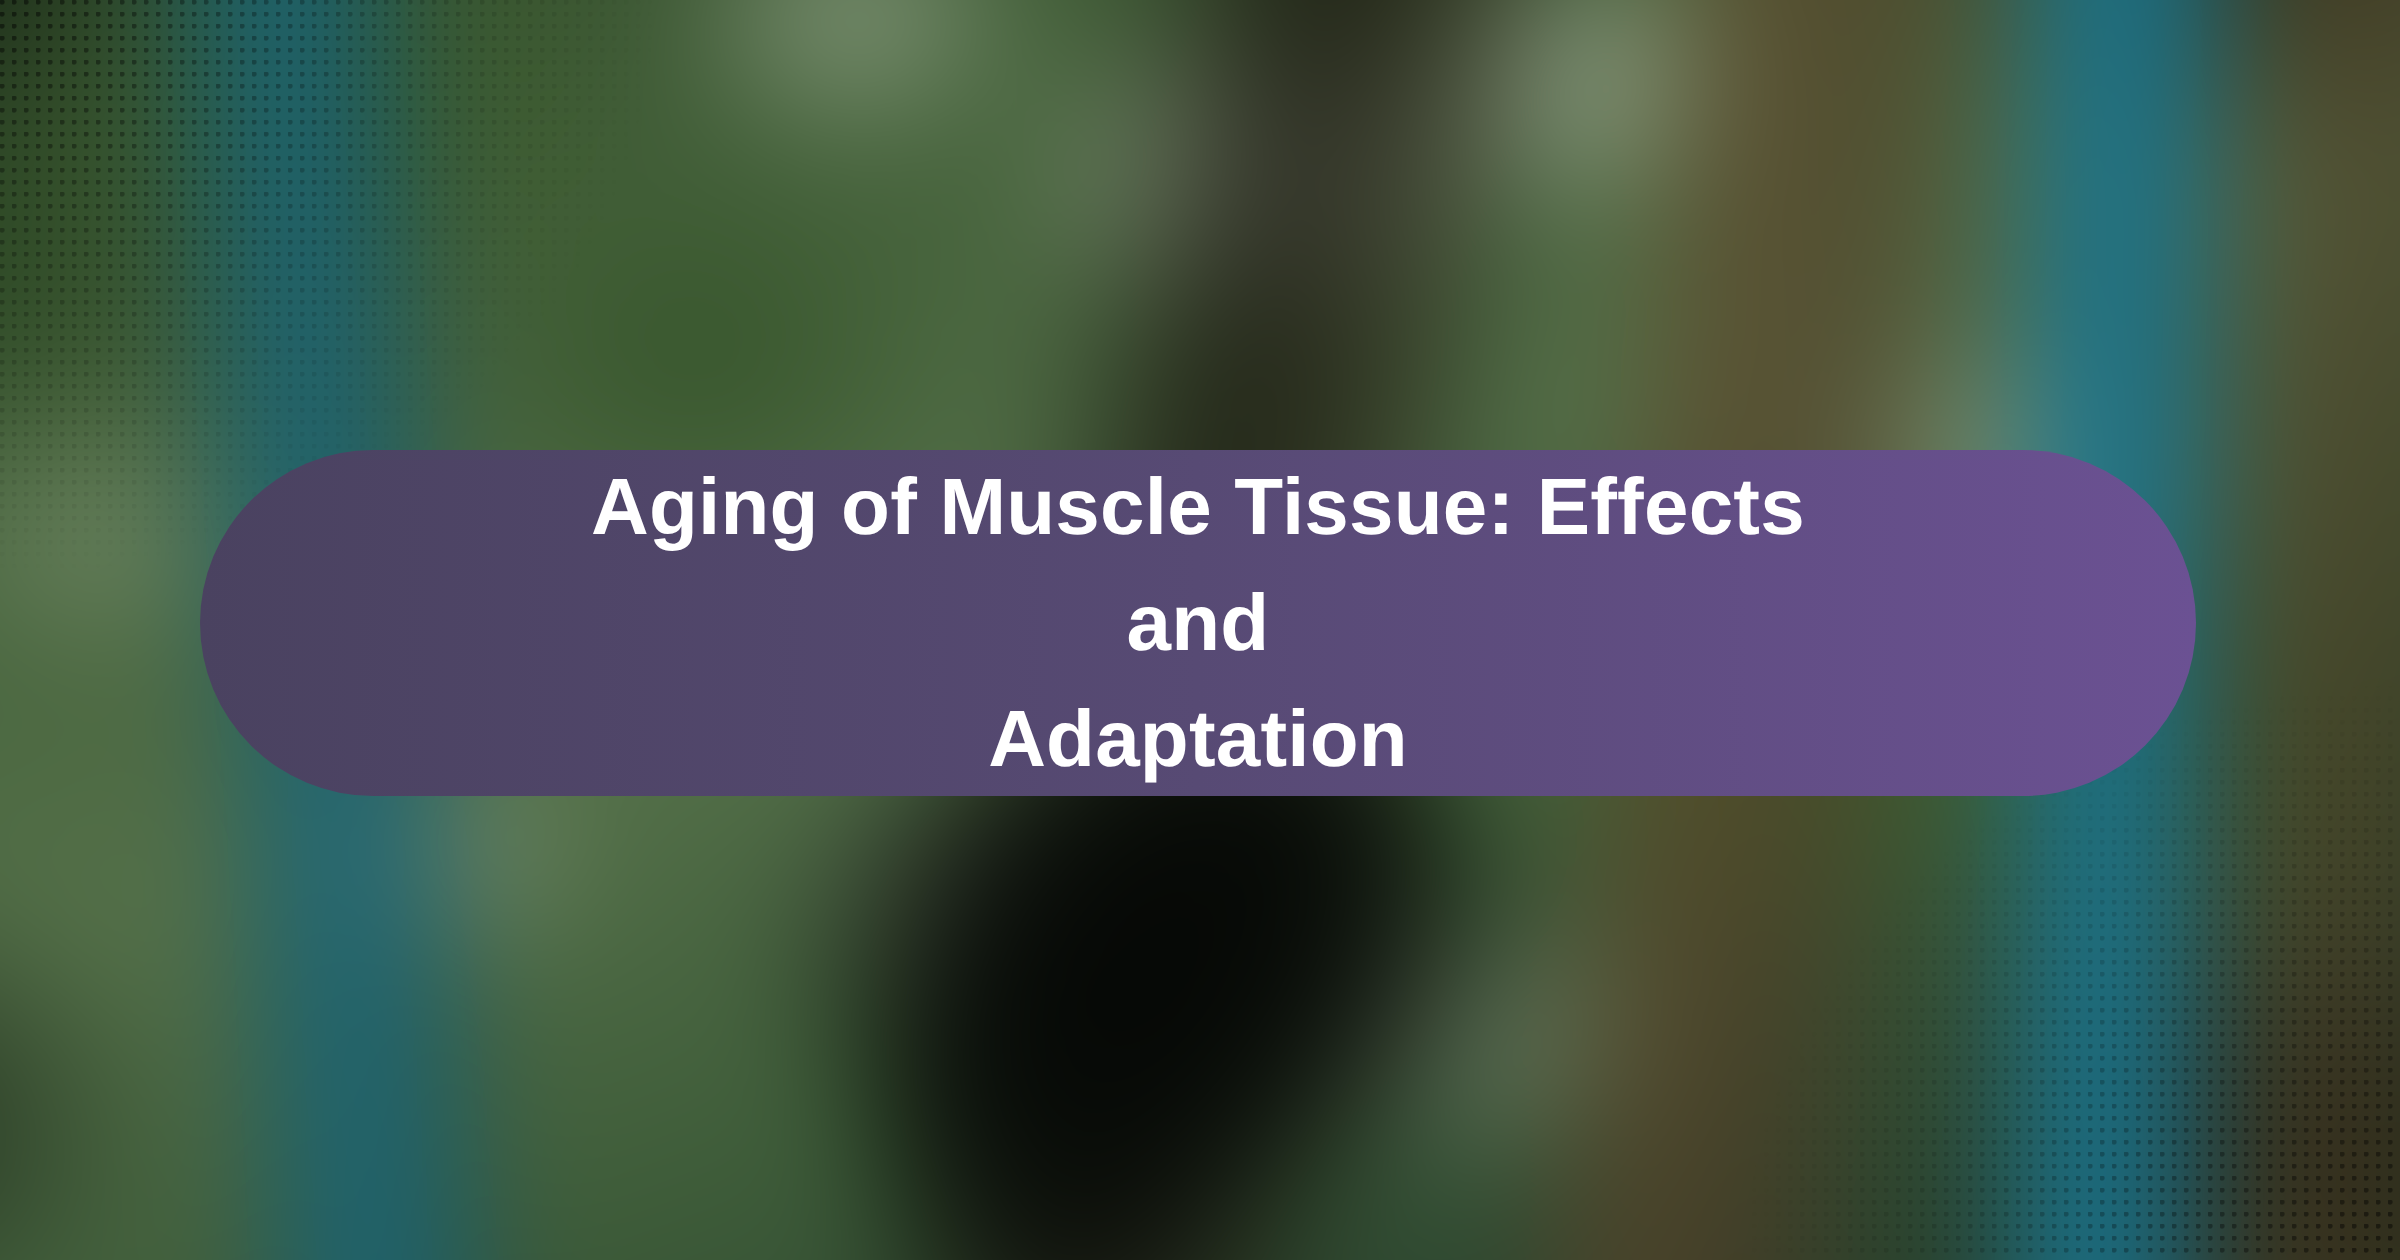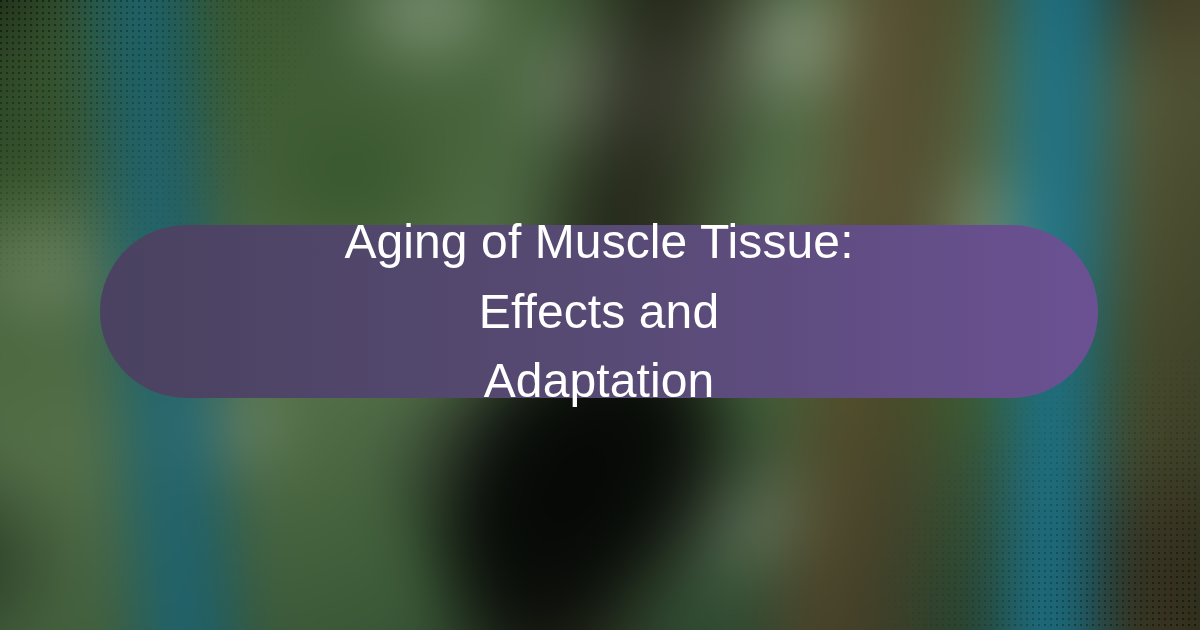--- a/index.html
+++ b/index.html
@@ -115,17 +115,17 @@
 </head>
 <body>
 
 <div class="banner" style="width: 1200px; height: 630px;">
 
   <div class="photo-bg"></div>
 
   <div class="dot-overlay" style="background-size: 6px 6px;"></div>
 
   <div class="title-pill" id="title-pill" style="left: 100px; top: 225px; width: 998px; height: 173px; border-radius: 87px; background: linear-gradient(90deg, rgb(74, 66, 96) 0%, rgb(87, 74, 116) 50%, rgb(107, 81, 147) 100%);">
-    <div class="title-text" style="color: rgb(255, 255, 255); font-size: 48px;">Aging of Muscle Tissue: Effects and
+    <div class="title-text" style="color: rgb(255, 255, 255); font-size: 40px; font-weight: bold;">Aging of Muscle Tissue: Effects and
 Adaptation</div>
   </div>
 
 </div>
 
 </body></html>

